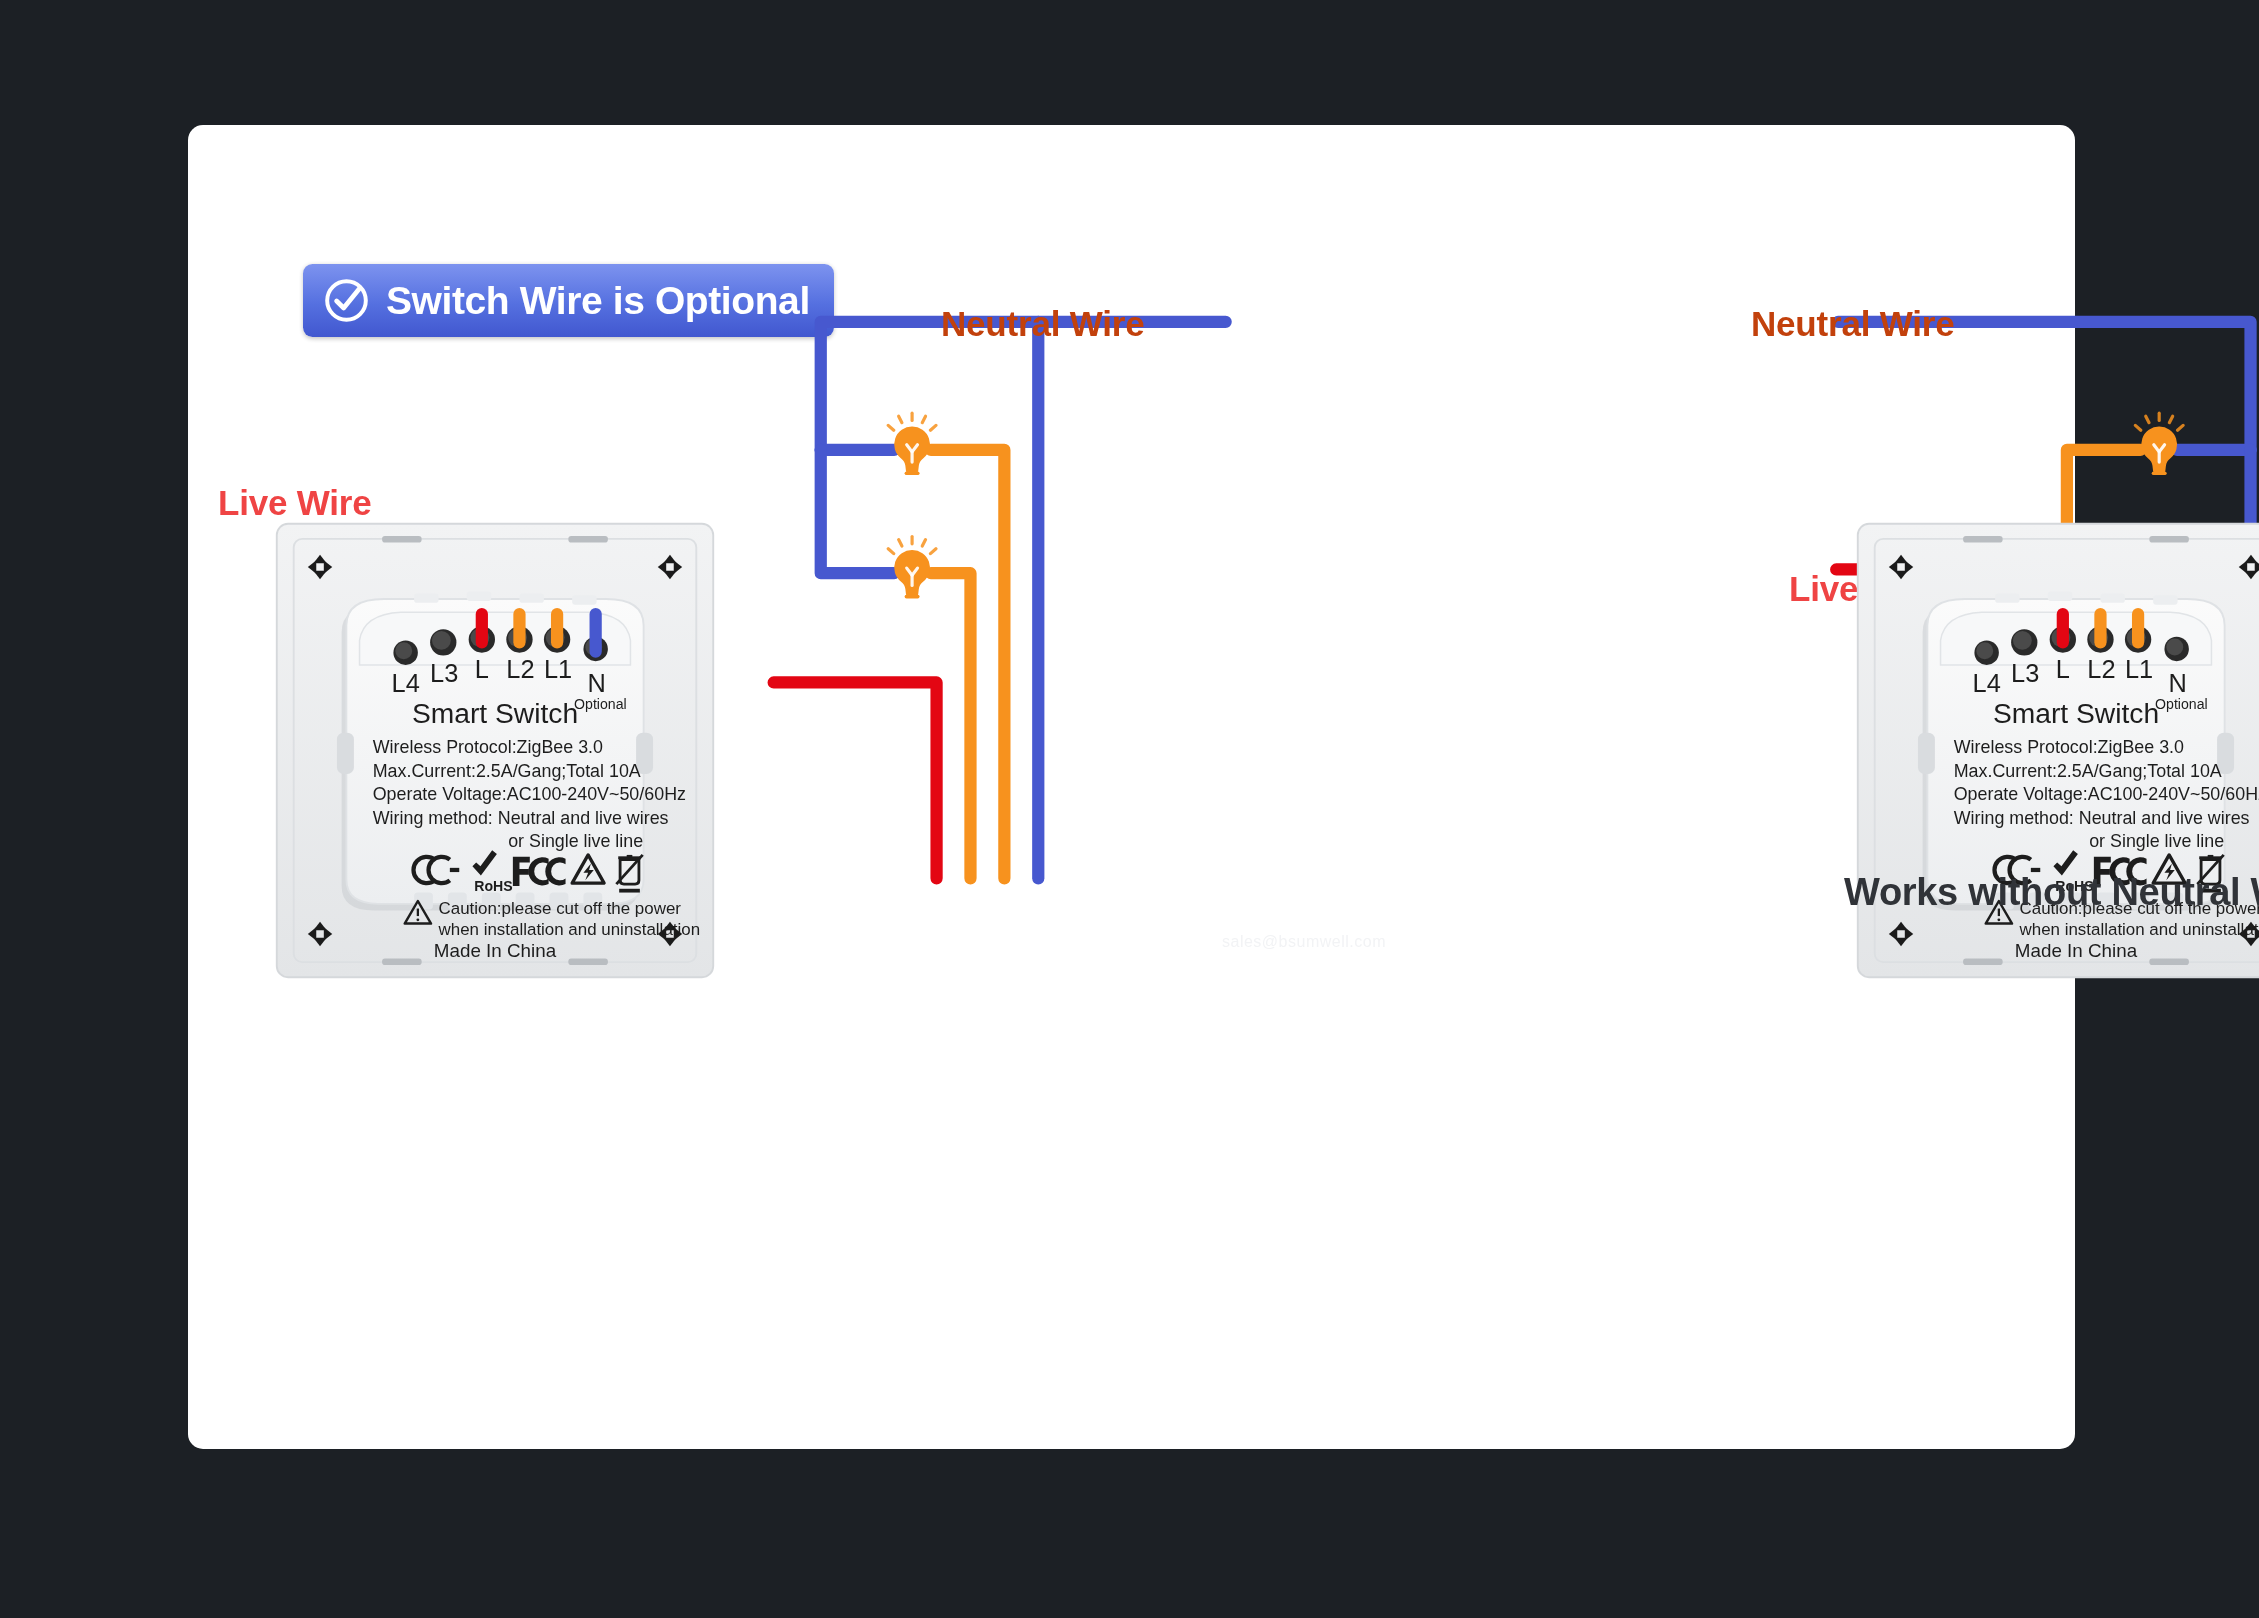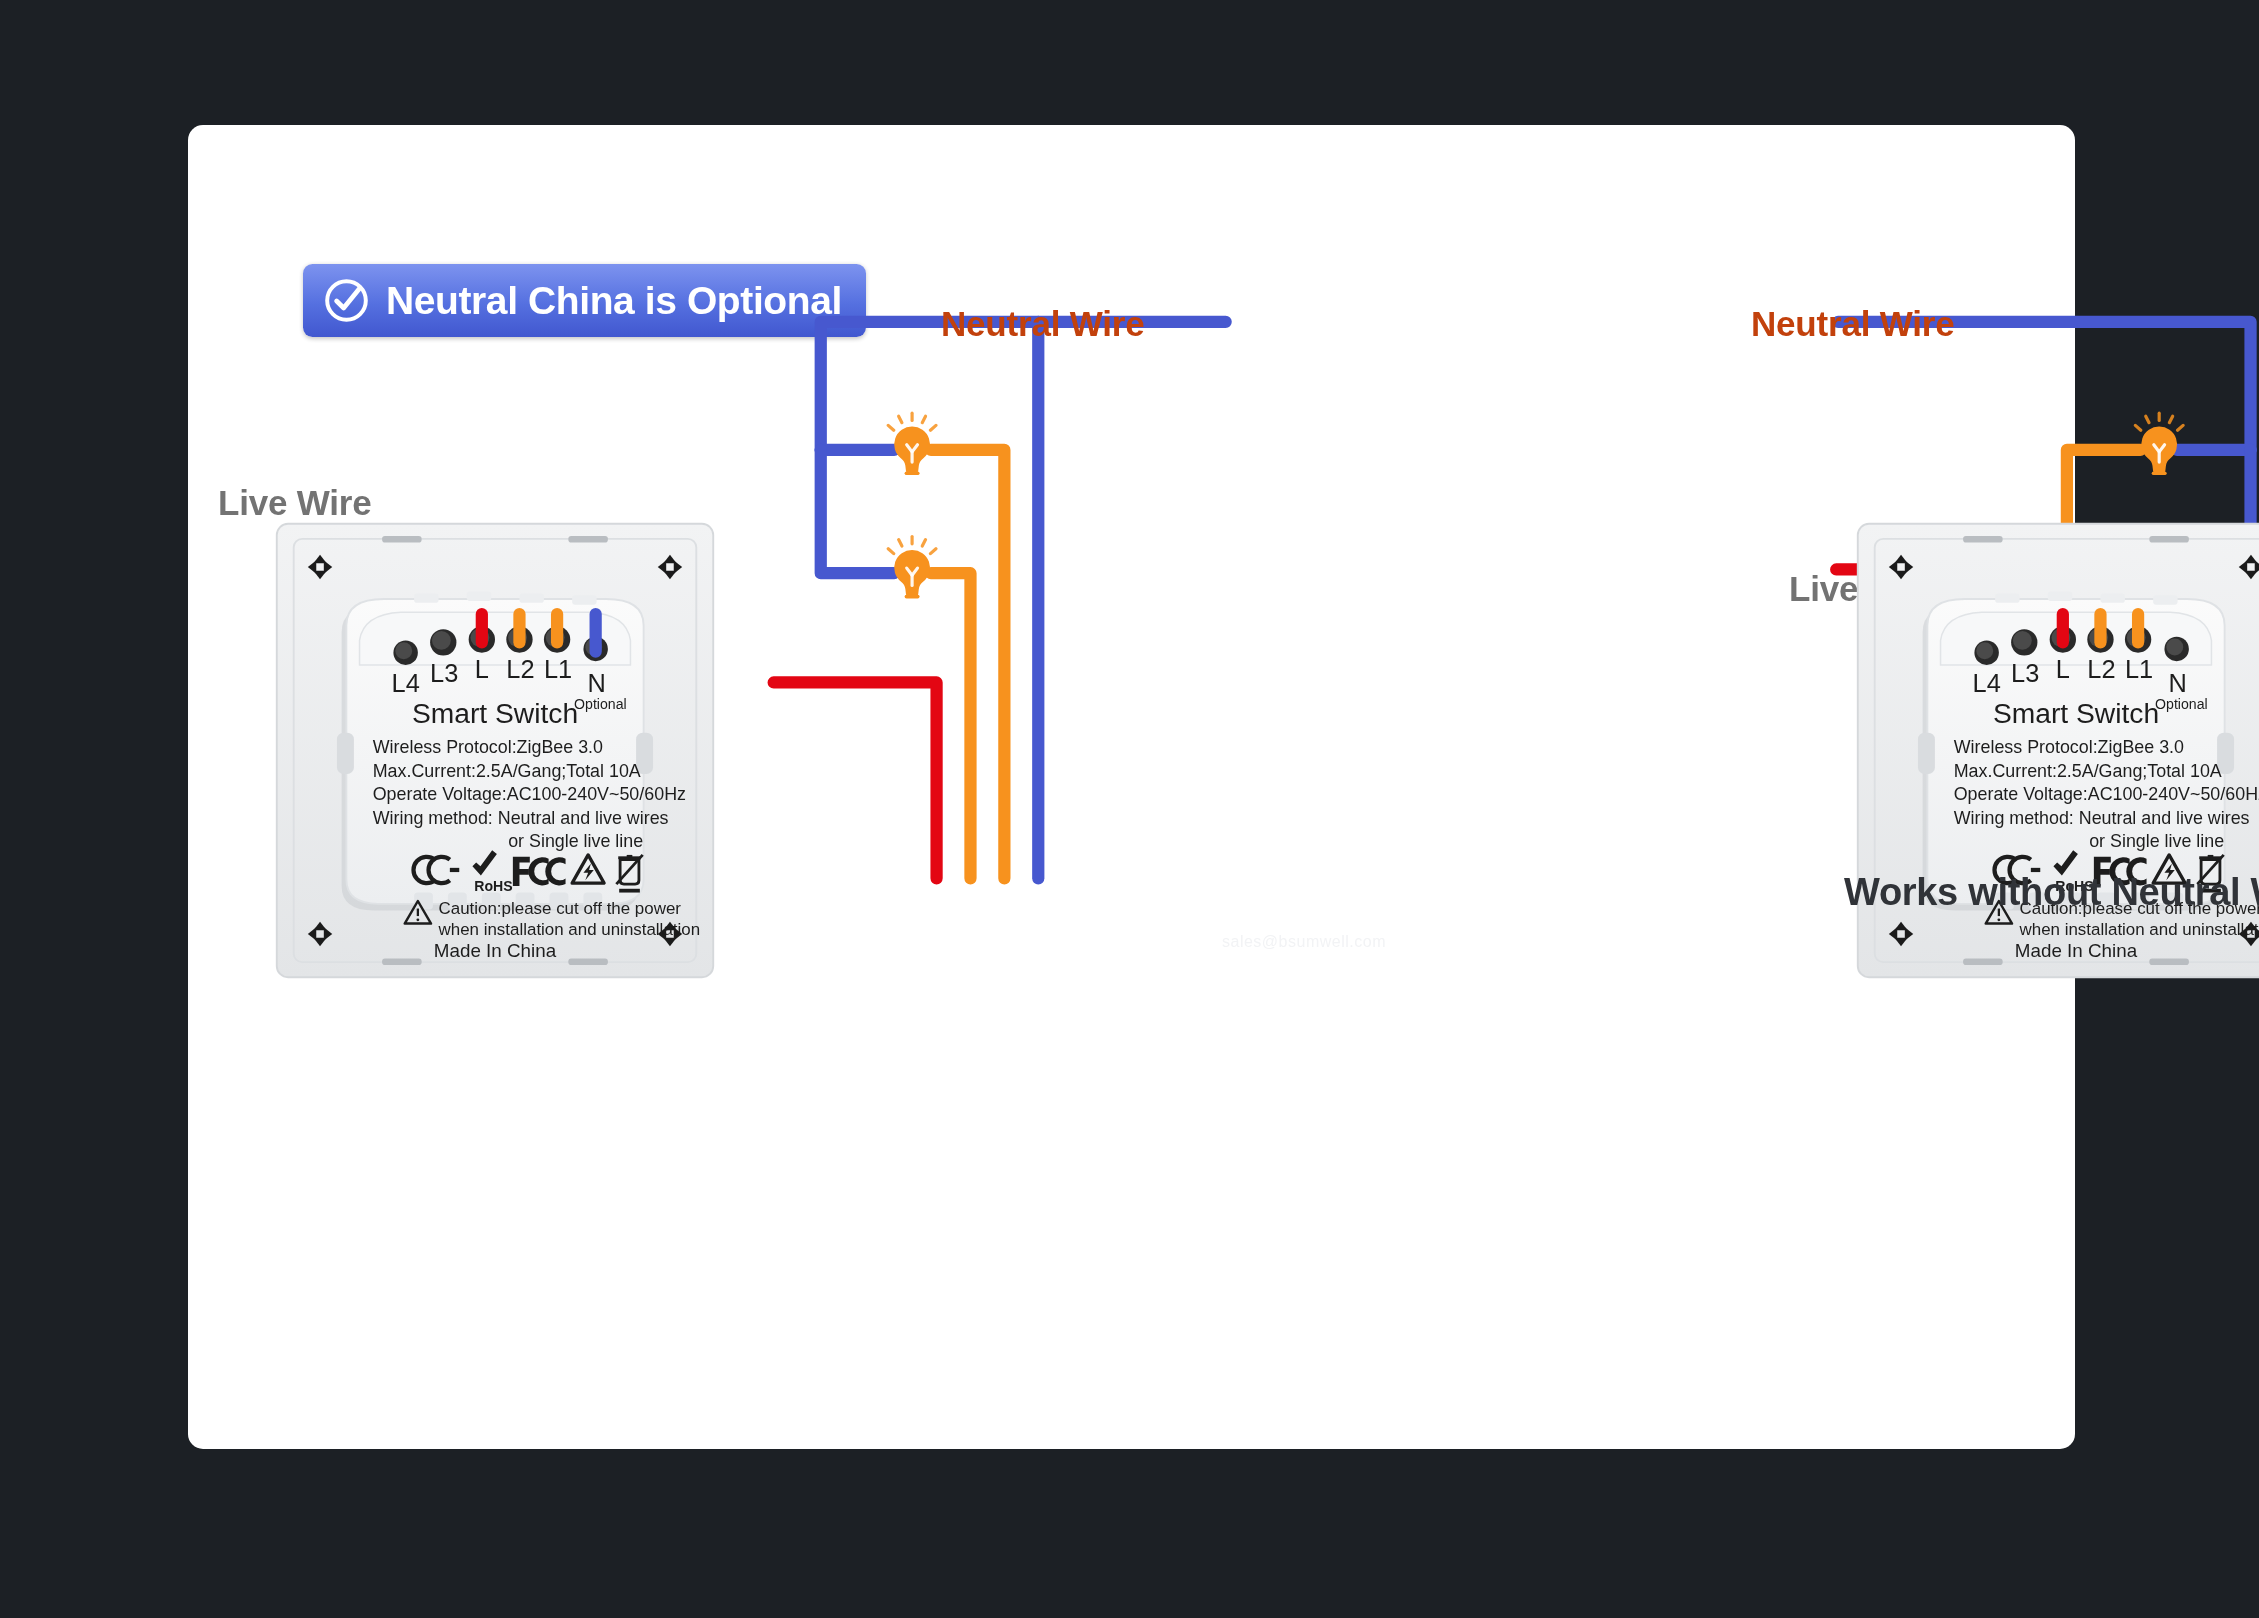--- a/index.html
+++ b/index.html
@@ -55,21 +55,21 @@
 
   
   .wire-label {
     position: absolute;
     font-size: 35px;
     font-weight: bold;
     white-space: nowrap;
     letter-spacing: -0.2px;
   }
   .lbl-neutral { color: #c2410c; }
-  .lbl-live    { color: #737373; }
+  .lbl-live    { color: #ef4444; }
 
   #lblNeutralL { left: 753px; top: 179px; }
   #lblLiveL    { left: 30px;  top: 358px; }
   #lblNeutralR { left: 621px; top: 179px; }
   #lblLiveR    { left: 659px; top: 444px; }
 
   
   .switch-unit { position: absolute; width: 444px; height: 461px; }
   #switchLeft  { left: 85px;  top: 395px; }
   #switchRight { left: 724px; top: 395px; }
@@ -96,21 +96,21 @@
 <body>
 
 <div class="stage">
   <div class="card">
 
     <div class="badge">
       <svg class="check-icon" viewBox="0 0 52 52">
         <circle cx="26" cy="26" r="20.5" fill="none" stroke="#ffffff" stroke-width="4.2"></circle>
         <path d="M15.5 26.5 L23 34 L40 13" fill="none" stroke="#ffffff" stroke-width="5" stroke-linecap="round" stroke-linejoin="round"></path>
       </svg>
-      <span class="badge-label">Neutral China is Optional</span>
+      <span class="badge-label">Switch Wire is Optional</span>
     </div>
 
     <div class="watermark">sales@bsumwell.com</div>
 
     <div class="panel" id="panelLeft">
 
       <svg class="wires" viewBox="0 0 1000 1406">
         <g fill="none" stroke-linecap="round" stroke-linejoin="round" stroke-width="13">
 
           <path d="M600 209 L170 209 L170 345" stroke="#4758CF"></path>

